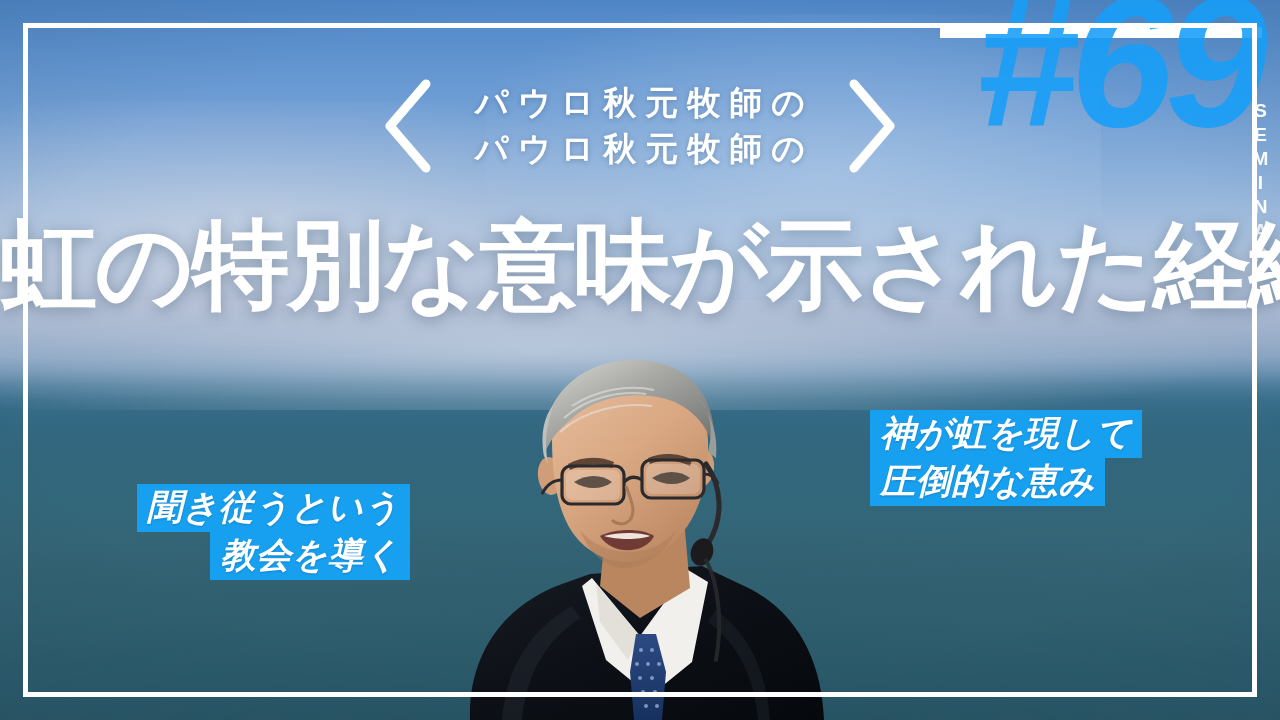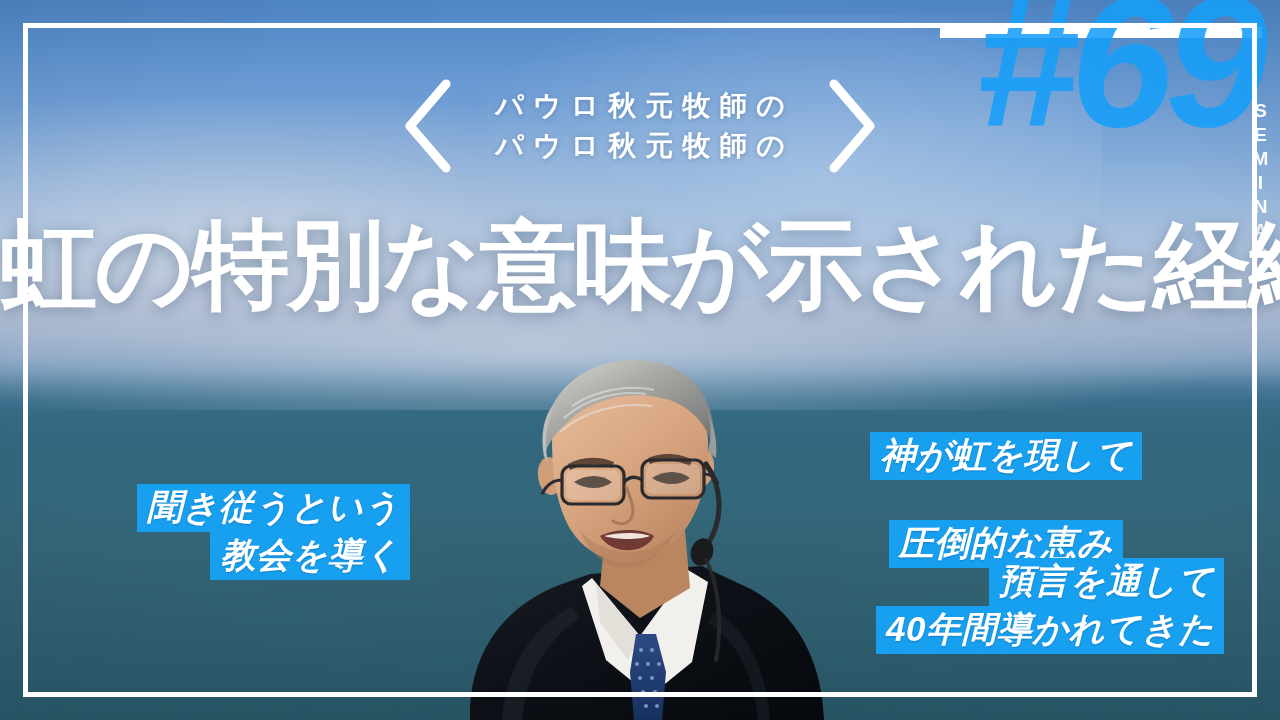--- a/index.html
+++ b/index.html
@@ -131,21 +131,21 @@
   .chev { width:56px; height:100px; flex:0 0 auto; }
   .chev svg { display:block; width:100%; height:100%; }
 
   .series-text {
     display:flex;
     flex-direction:column;
     align-items:center;
     gap:4px;
     color:#ffffff;
     font-weight:bold;
-    font-size:28px;
+    font-size:33px;
     line-height:1.28;
     letter-spacing:9px;
     text-indent:9px;
     text-shadow:0 1px 5px rgba(30,60,90,.30);
     white-space:nowrap;
   }
 
   
   .headline {
     position:absolute;
@@ -178,21 +178,21 @@
     font-style:italic;
     font-size:35px;
     line-height:1.14;
     padding:3px 10px 5px 10px;
     white-space:nowrap;
     letter-spacing:.5px;
     text-shadow:0 1px 2px rgba(10,60,100,.30);
   }
   .cap-left  { left:137px; top:484px; align-items:center; }
   .cap-left .line:nth-child(2) { align-self:flex-end; }
-  .cap-r1 { right:138px;  top:432px; align-items:center;gap:40px; }
+  .cap-r1 { right:138px;  top:410px; align-items:flex-start; }
   .cap-r2 { right:56px;   top:558px; align-items:flex-end; }
 </style>
 </head>
 <body>
 
 <div id="stage">
 
   <div class="bg-sky"></div>
   <div class="bg-glow-a"></div>
   <div class="bg-glow-b"></div>
@@ -325,20 +325,16 @@
   <div class="caption cap-left">
     <span class="line">聞き従うという</span>
     <span class="line">教会を導く</span>
   </div>
 
   <div class="caption cap-r1">
     <span class="line">神が虹を現して</span>
     <span class="line">圧倒的な恵み</span>
   </div>
 
-  <div class="caption cap-r2">
-    <span class="line">預言を通して</span>
-    <span class="line">40年間導かれてきた</span>
-  </div>
 
   <div class="frame"></div>
 
 </div>
 
 </body></html>

